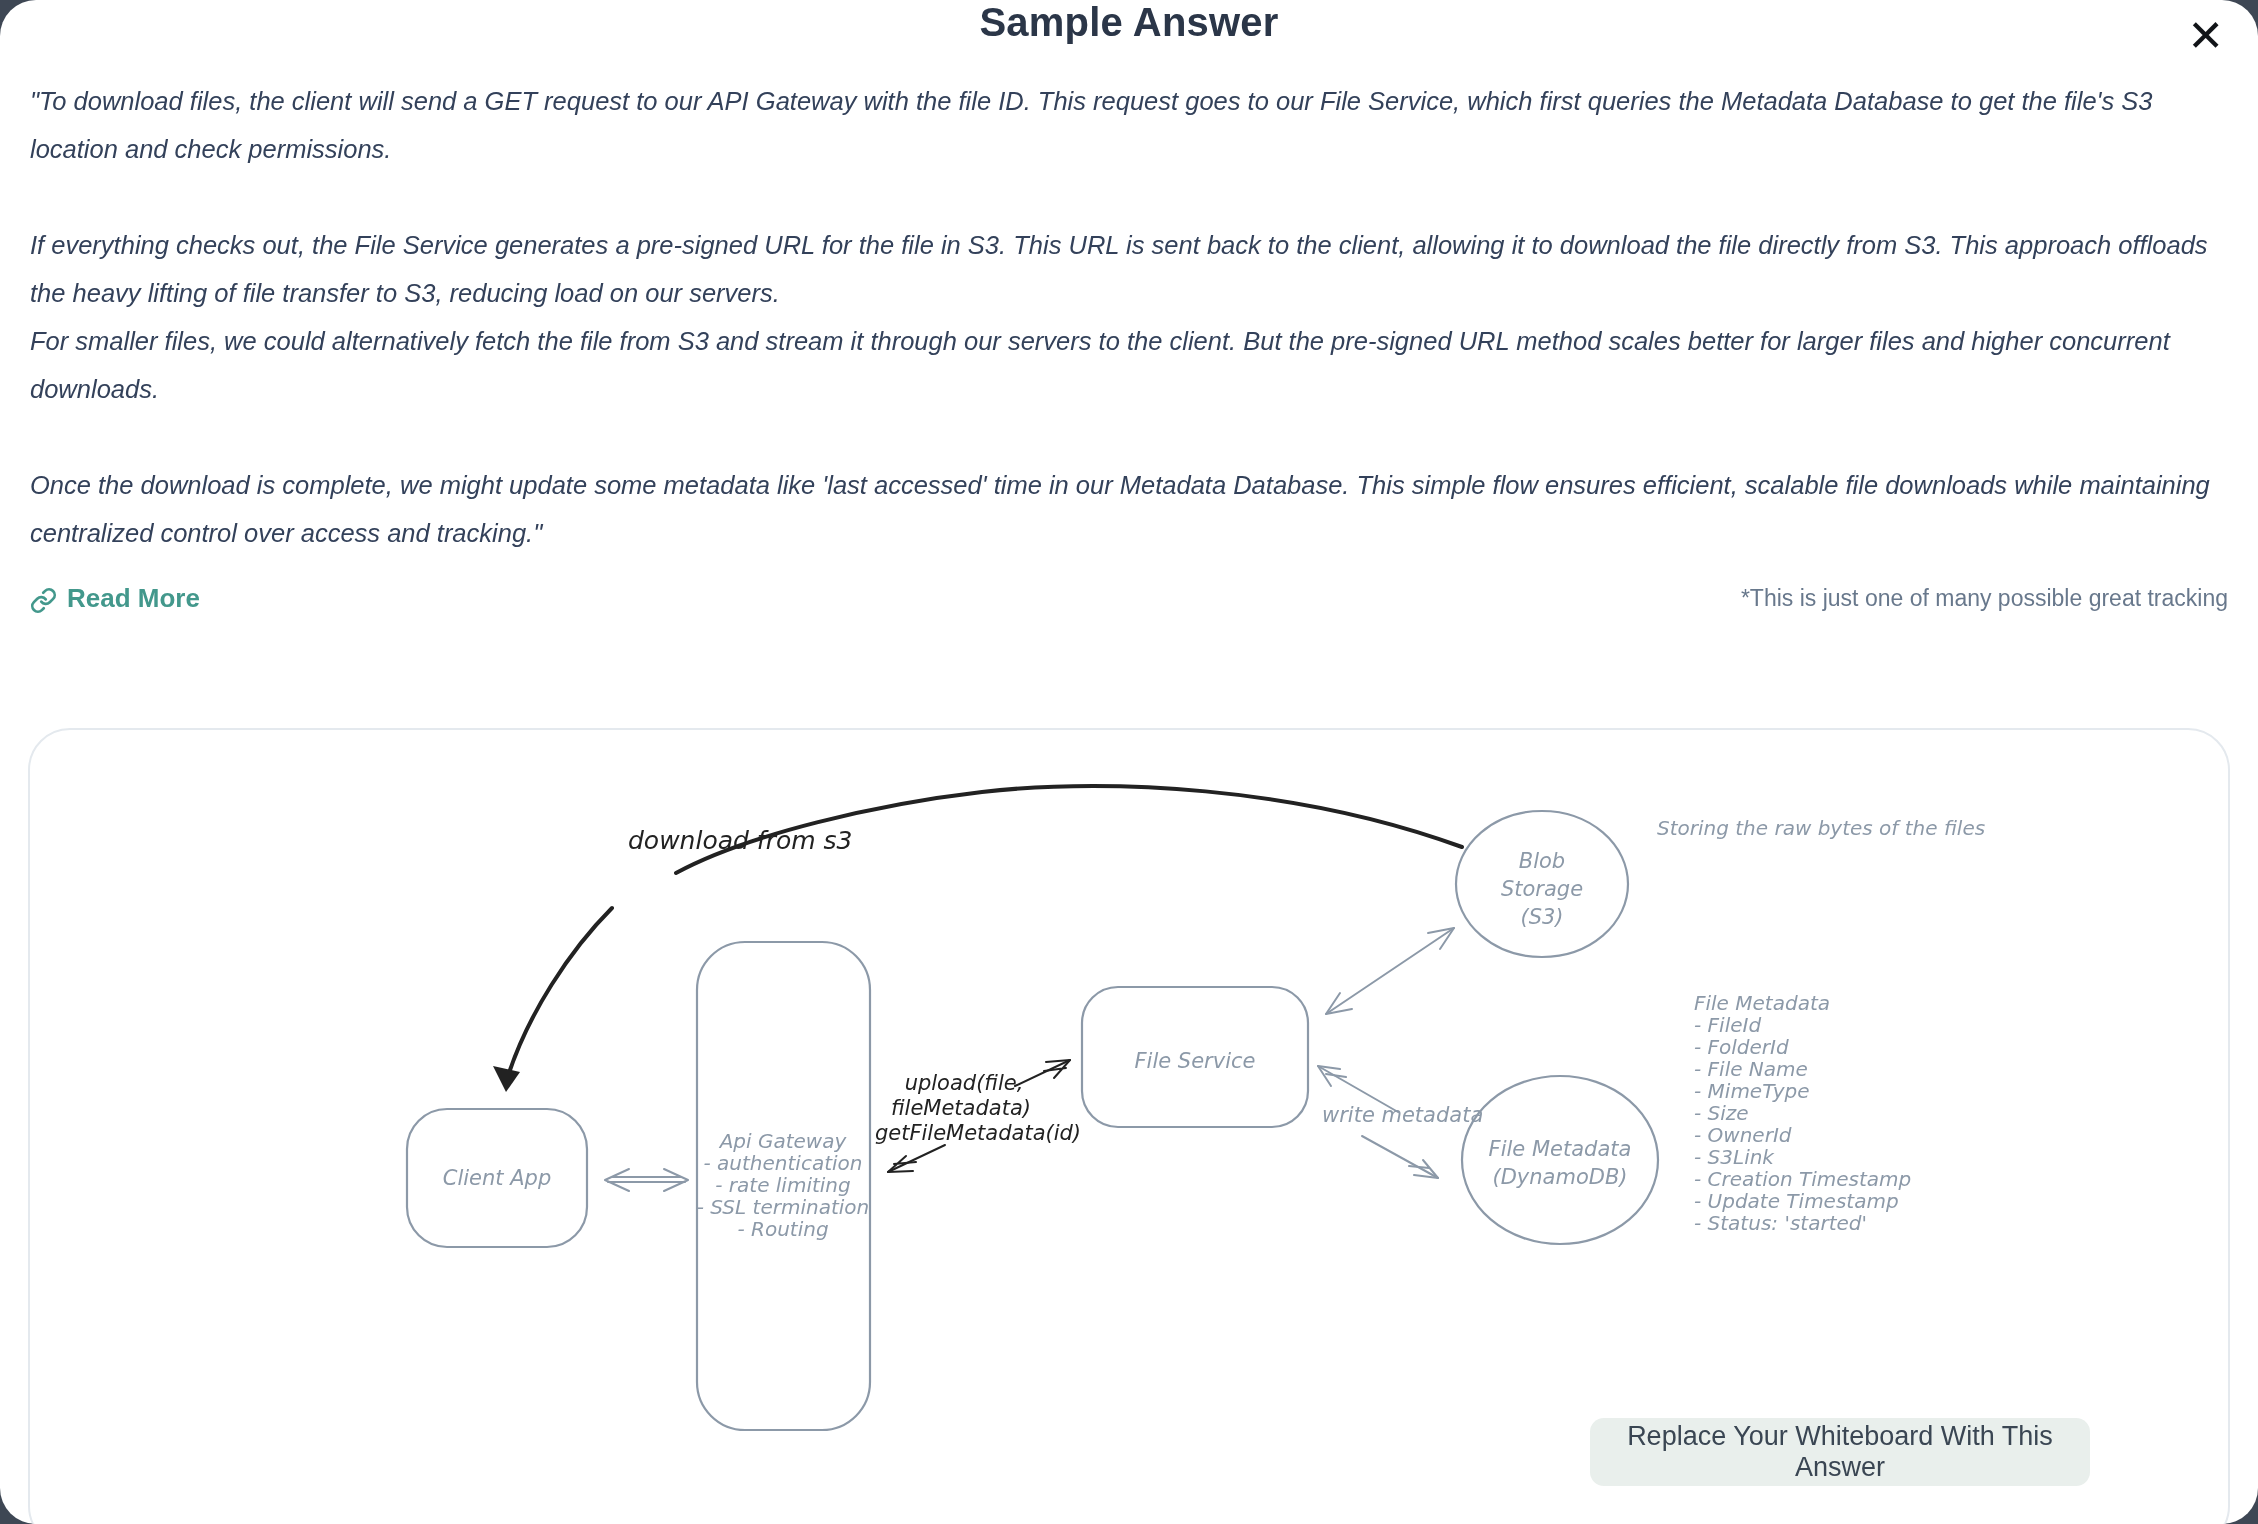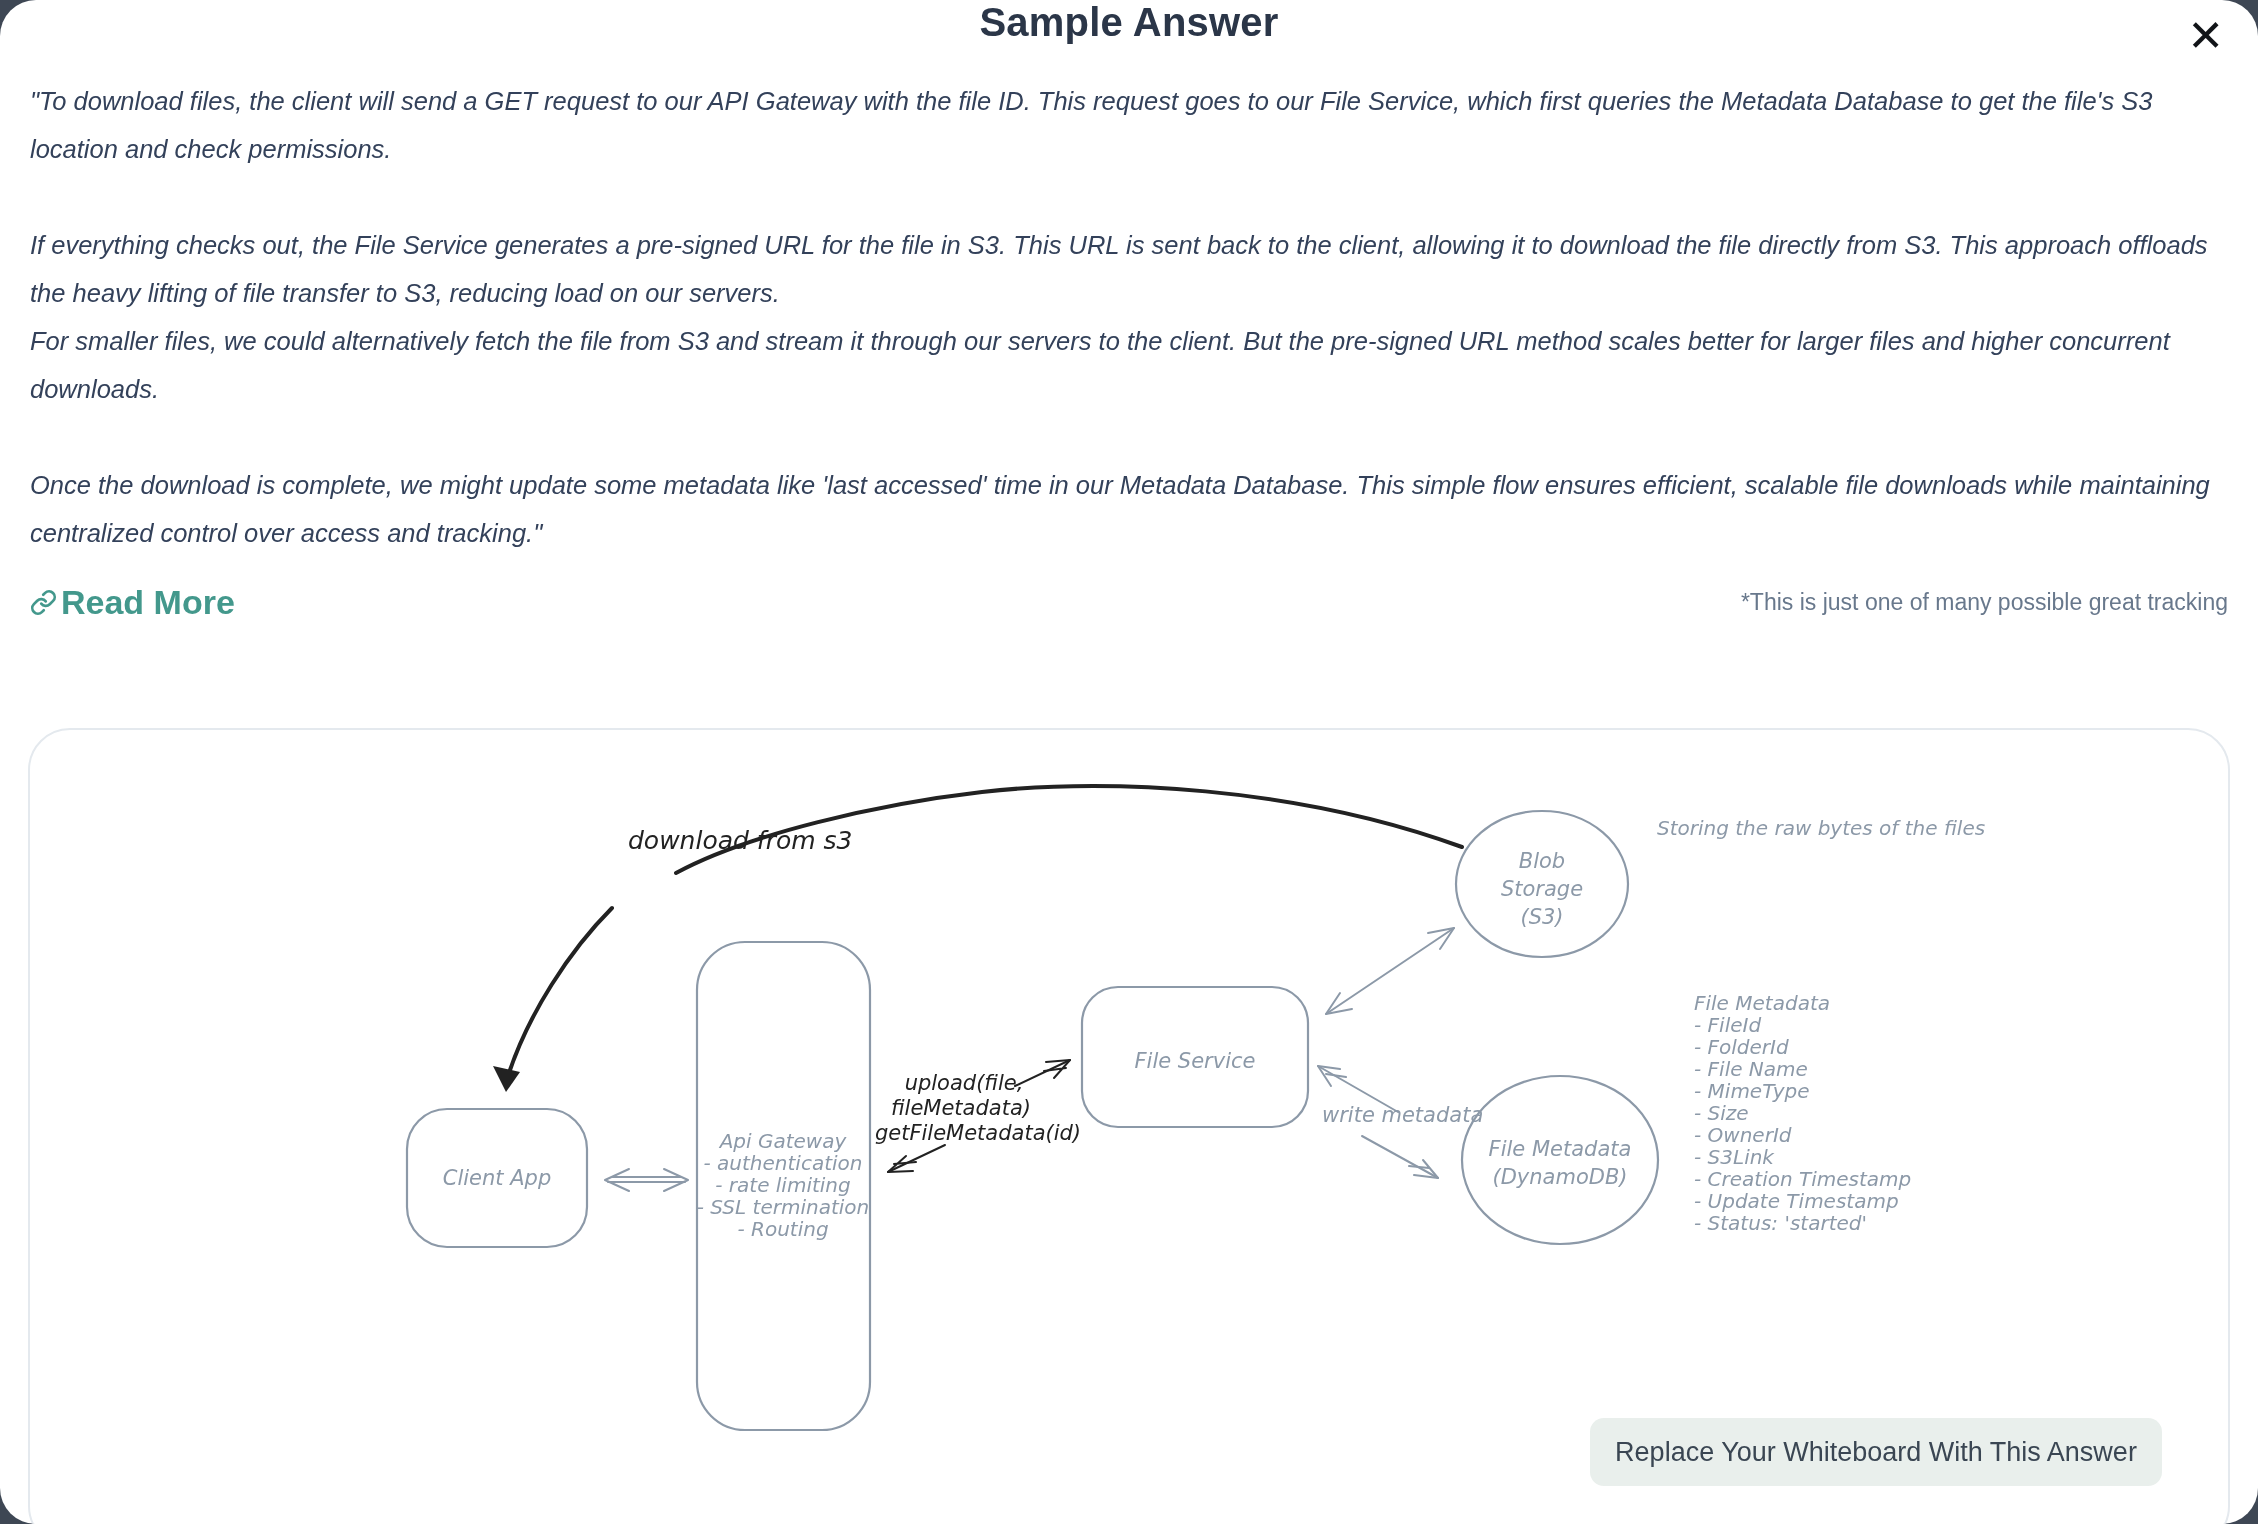--- a/index.html
+++ b/index.html
@@ -21,35 +21,35 @@
   .answer-text { padding:0 30px; margin-top:32px; }
   .answer-text p {
     font-style:italic; font-size:25.5px; line-height:48px; color:#33415a;
   }
   .answer-text p.gap-after { margin-bottom:48px; }
   .meta-row {
     display:flex; justify-content:space-between; align-items:center;
     padding:0 30px; margin-top:26px;
   }
   .read-more {
-    display:flex; align-items:center; gap:4px; color:#43988c;
-    font-size:34px; font-weight:600; text-decoration:none; cursor:pointer;
+    display:flex; align-items:flex-end; gap:10px; color:#43988c;
+    font-size:26px; font-weight:600; text-decoration:none; cursor:pointer;
   }
   .read-more svg { display:block; }
   .note { color:#68788c; font-size:23px; }
   .whiteboard {
     position:absolute; left:28px; top:728px; width:2202px; height:820px;
     border:2px solid #e4e9ee; border-radius:42px; background:#fff;
   }
   .wb-svg { position:absolute; left:0; top:0; }
   .sketch-text {
     font-family:"DejaVu Sans", sans-serif; font-style:italic;
   }
   .replace-btn {
-    position:absolute; left:1590px; top:1418px; width:572px; height:68px;
+    position:absolute; left:1590px; top:1418px; width:500px; height:68px;
     background:#e9efec; border:none; border-radius:14px; color:#3a4653;
     font-size:27px; font-family:"Liberation Sans", sans-serif; cursor:pointer;
   }
 </style>
 </head>
 <body>
 
 <div class="modal">
 
   <button class="close-btn">✕</button>

